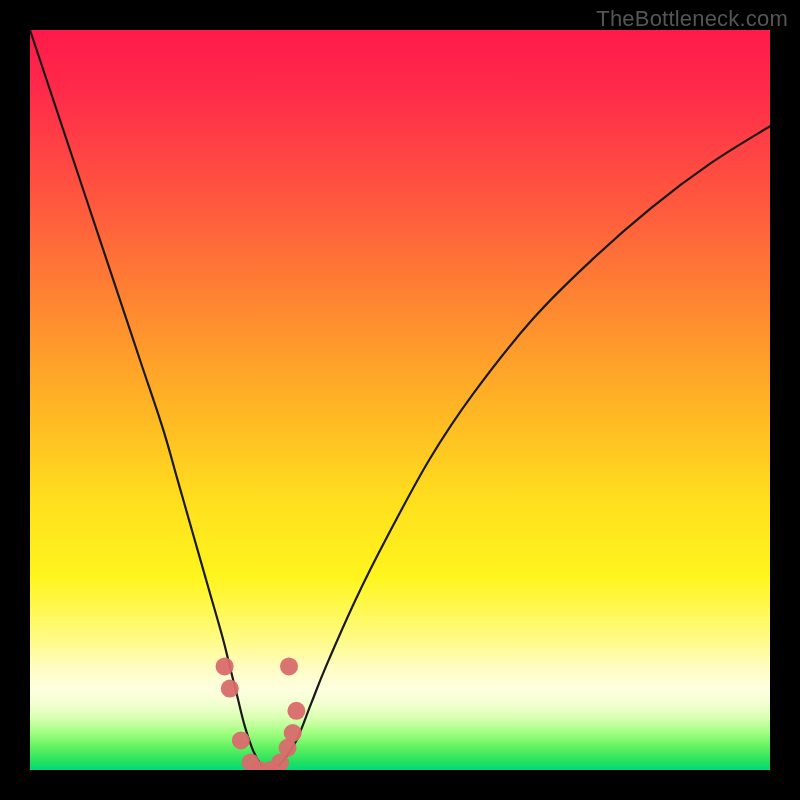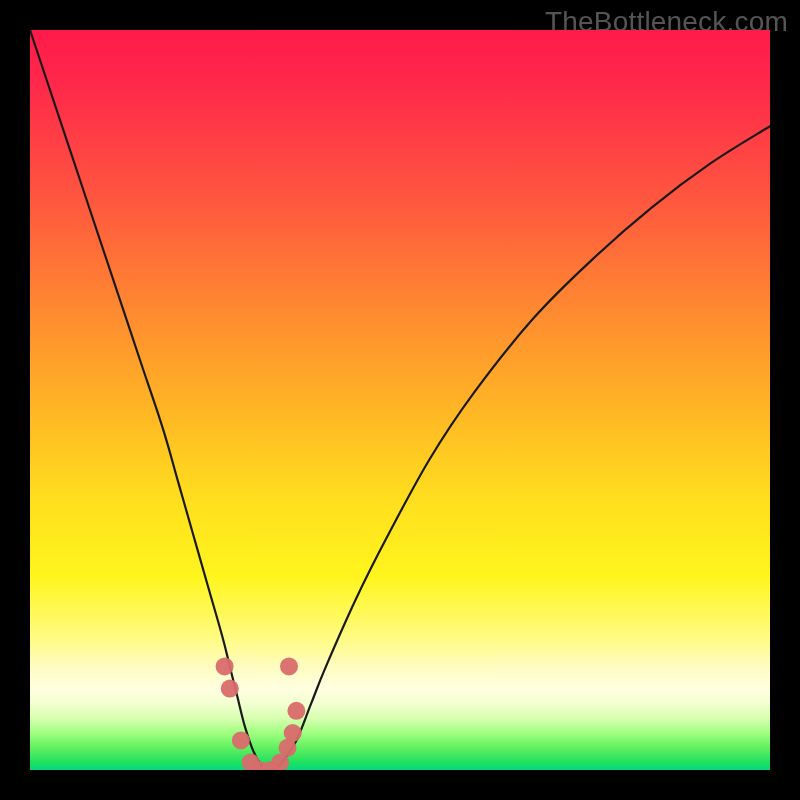--- a/index.html
+++ b/index.html
@@ -56,21 +56,21 @@
     left: 0;
     top: 0;
     width: 100%;
     height: 100%;
   }
   .watermark {
     position: absolute;
     top: 6px;
     right: 12px;
     color: #555;
-    font-size: 28px;
+    font-size: 22px;
     font-weight: 500;
     letter-spacing: 0.2px;
     user-select: none;
   }
 </style>
 </head>
 <body>
 
 <div class="frame">
 

